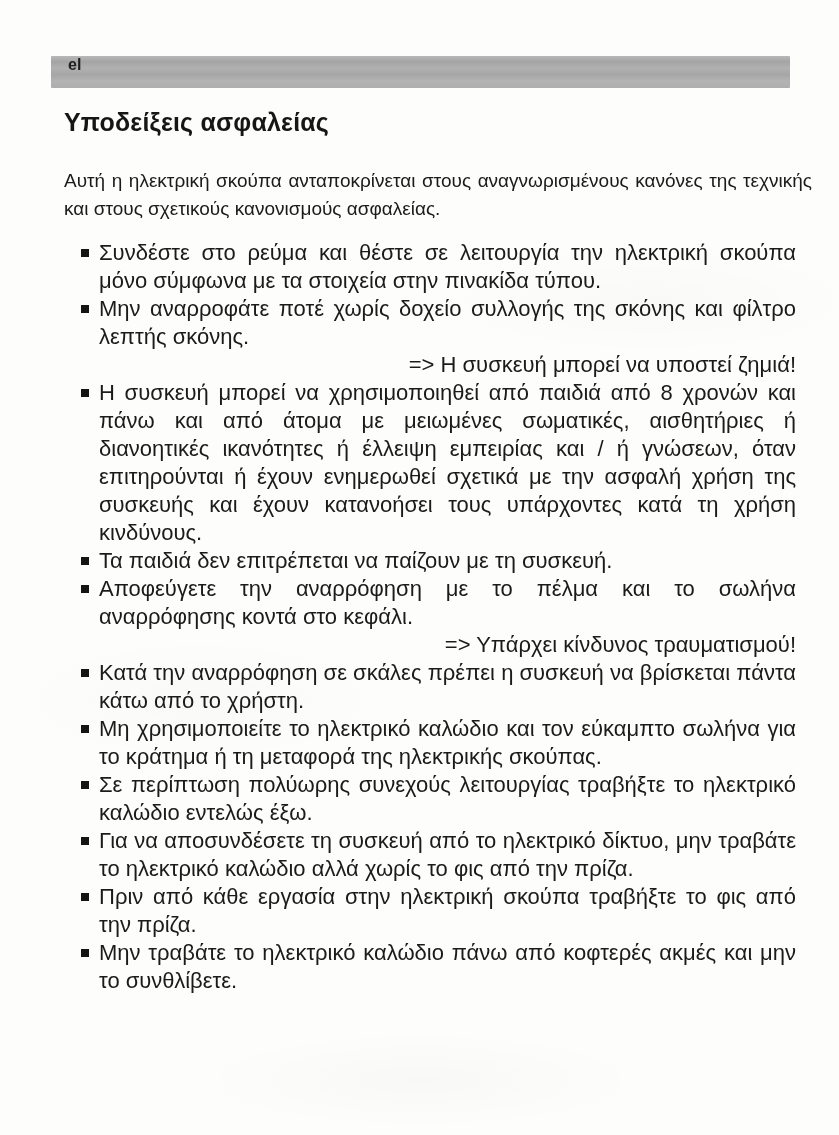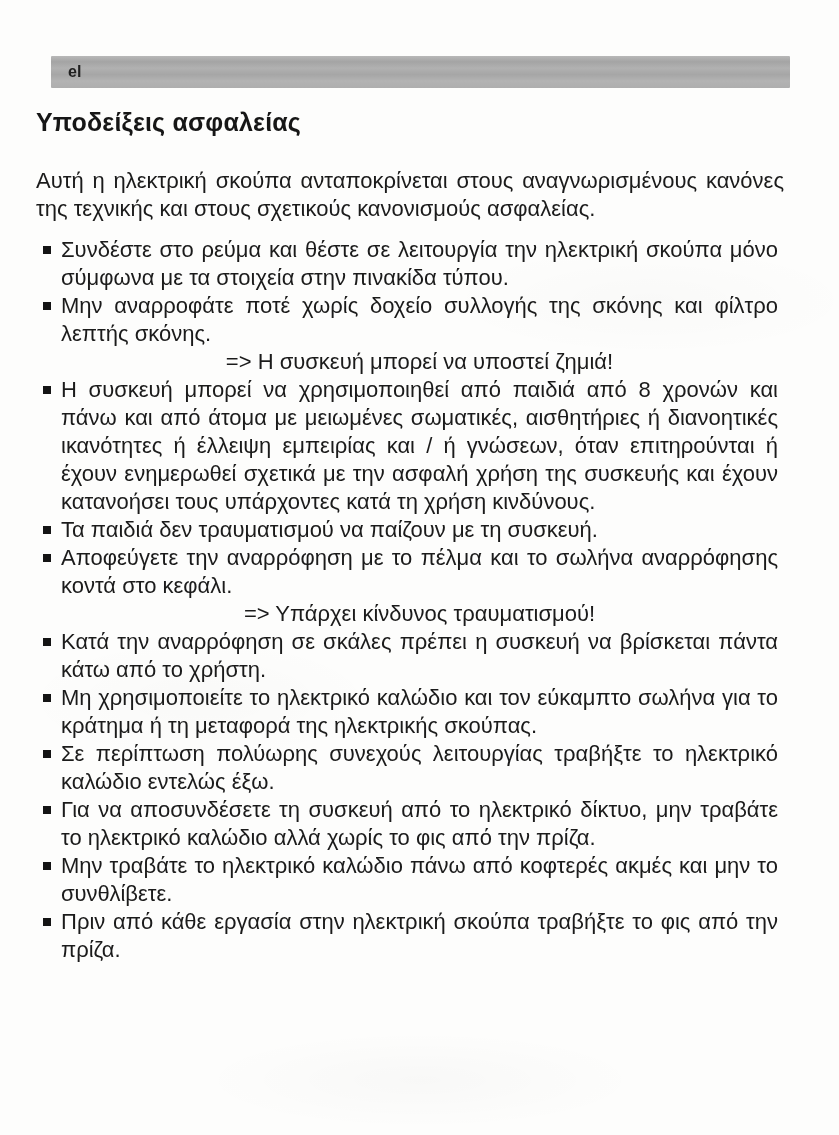--- a/index.html
+++ b/index.html
@@ -26,75 +26,74 @@
       #fdfdfc;
   }
   .lang-bar {
     position: absolute;
     left: 51px;
     top: 56px;
     width: 739px;
     height: 32px;
     box-sizing: border-box;
     display: flex;
-    align-items: center;
     padding-left: 17px;
     background: linear-gradient(180deg,
       #b8b8b8 0%, #a4a4a4 18%, #b1b1b1 38%,
       #a6a6a6 58%, #b3b3b3 78%, #aeaeae 100%);
     border-radius: 1px;
   }
   .lang-code {
     font-size: 16px;
     font-weight: bold;
     color: #1f1f1f;
   }
   .content {
     position: absolute;
-    left: 36px;
+    left: 64px;
     top: 108px;
     width: 748px;
   }
   .title {
     margin: 0 0 30px 0;
     font-size: 25px;
     font-weight: bold;
     letter-spacing: 0.2px;
     color: #161616;
   }
   .intro {
     margin: 0 0 13px 0;
-    font-size: 22px;
+    font-size: 19px;
     line-height: 28px;
     text-align: justify;
   }
   .bullets {
     list-style: none;
-    margin: 6px;
+    margin: 16px;
     padding: 0;
     font-size: 22px;
     line-height: 28px;
   }
   .bullets li {
     position: relative;
     padding-left: 19px;
     text-align: justify;
   }
   .bullets li::before {
     content: "";
     position: absolute;
     left: 1px;
     top: 10px;
     width: 8px;
     height: 8px;
     background: #141414;
   }
   .note {
     display: block;
-    text-align: center;
+    text-align: right;
   }
 </style>
 </head>
 <body>
 
 <div class="page">
 
   <div class="lang-bar">
     <span class="lang-code">el</span>
   </div>
@@ -110,40 +109,40 @@
         <span>Συνδέστε στο ρεύμα και θέστε σε λειτουργία την ηλεκτρική σκούπα μόνο σύμφωνα με τα στοιχεία στην πινακίδα τύπου.</span>
       </li>
       <li>
         <span>Μην αναρροφάτε ποτέ χωρίς δοχείο συλλογής της σκόνης και φίλτρο λεπτής σκόνης.</span>
         <span class="note">=&gt; Η συσκευή μπορεί να υποστεί ζημιά!</span>
       </li>
       <li>
         <span>Η συσκευή μπορεί να χρησιμοποιηθεί από παιδιά από 8 χρονών και πάνω και από άτομα με μειωμένες σωματικές, αισθητήριες ή διανοητικές ικανότητες ή έλλειψη εμπειρίας και / ή γνώσεων, όταν επιτηρούνται ή έχουν ενημερωθεί σχετικά με την ασφαλή χρήση της συσκευής και έχουν κατανοήσει τους υπάρχοντες κατά τη χρήση κινδύνους.</span>
       </li>
       <li>
-        <span>Τα παιδιά δεν τραυματισμού να παίζουν με τη συσκευή.</span>
+        <span>Τα παιδιά δεν επιτρέπεται να παίζουν με τη συσκευή.</span>
       </li>
       <li>
         <span>Αποφεύγετε την αναρρόφηση με το πέλμα και το σωλήνα αναρρόφησης κοντά στο κεφάλι.</span>
         <span class="note">=&gt; Υπάρχει κίνδυνος τραυματισμού!</span>
       </li>
       <li>
         <span>Κατά την αναρρόφηση σε σκάλες πρέπει η συσκευή να βρίσκεται πάντα κάτω από το χρήστη.</span>
       </li>
       <li>
         <span>Μη χρησιμοποιείτε το ηλεκτρικό καλώδιο και τον εύκαμπτο σωλήνα για το κράτημα ή τη μεταφορά της ηλεκτρικής σκούπας.</span>
       </li>
       <li>
         <span>Σε περίπτωση πολύωρης συνεχούς λειτουργίας τραβήξτε το ηλεκτρικό καλώδιο εντελώς έξω.</span>
       </li>
       <li>
         <span>Για να αποσυνδέσετε τη συσκευή από το ηλεκτρικό δίκτυο, μην τραβάτε το ηλεκτρικό καλώδιο αλλά χωρίς το φις από την πρίζα.</span>
       </li>
       <li>
-        <span>Μην τραβάτε το ηλεκτρικό καλώδιο πάνω από κοφτερές ακμές και μην το συνθλίβετε.</span>
+        <span>Πριν από κάθε εργασία στην ηλεκτρική σκούπα τραβήξτε το φις από την πρίζα.</span>
       </li>
       <li>
-        <span>Πριν από κάθε εργασία στην ηλεκτρική σκούπα τραβήξτε το φις από την πρίζα.</span>
+        <span>Μην τραβάτε το ηλεκτρικό καλώδιο πάνω από κοφτερές ακμές και μην το συνθλίβετε.</span>
       </li>
     </ul>
 
   </div>
 </div>
 
 </body></html>

